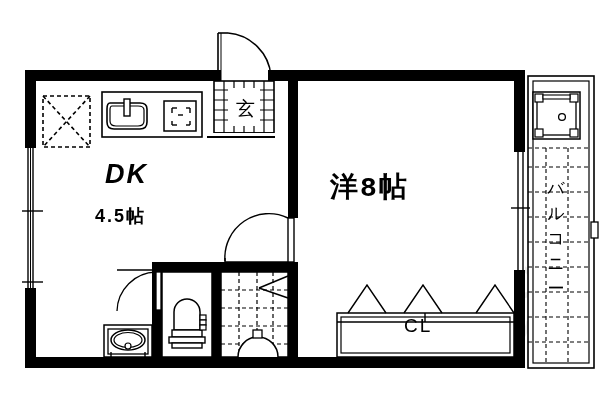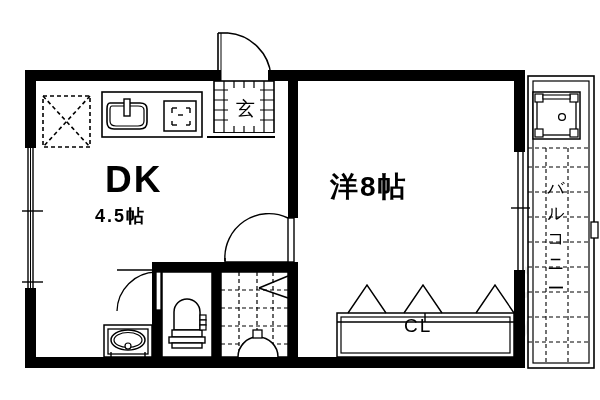--- a/index.html
+++ b/index.html
@@ -228,24 +228,24 @@
 
       <g stroke="#000000" stroke-width="1.4" fill="none">
         <line x1="518" y1="152" x2="518" y2="270"></line>
         <line x1="523" y1="152" x2="523" y2="270"></line>
         <line x1="511" y1="208" x2="530" y2="208"></line>
       </g>
     </g>
 
   </svg>
 
-  <div class="lbl" style="left:105px;top:159px;font-size:37px;">DK</div>
+  <div class="lbl" style="left:105px;top:159px;font-size:27px;font-style:italic;">DK</div>
   <div class="lbl" style="left:95px;top:204px;font-size:18px;">4.5帖</div>
 
-  <div class="lbl" style="left:330px;top:168px;font-size:28px;font-family:Liberation Sans, sans-serif;">洋8帖</div>
+  <div class="lbl" style="left:330px;top:168px;font-size:28px;font-family:Liberation Mono, monospace;">洋8帖</div>
 
   <div class="lbl" style="left:236px;top:96px;font-size:19px;font-weight:normal;letter-spacing:0;font-family:'DejaVu Sans',sans-serif;">玄</div>
 
   <div class="lbl" style="left:404px;top:315px;font-size:19px;font-weight:normal;letter-spacing:2px;">CL</div>
 
   <div style="position:absolute;left:545px;top:176px;width:22px;color:#000;
               font-size:17px;line-height:25px;text-align:center;
               font-family:'DejaVu Sans',sans-serif;">
     <div>バ</div>
     <div>ル</div>

